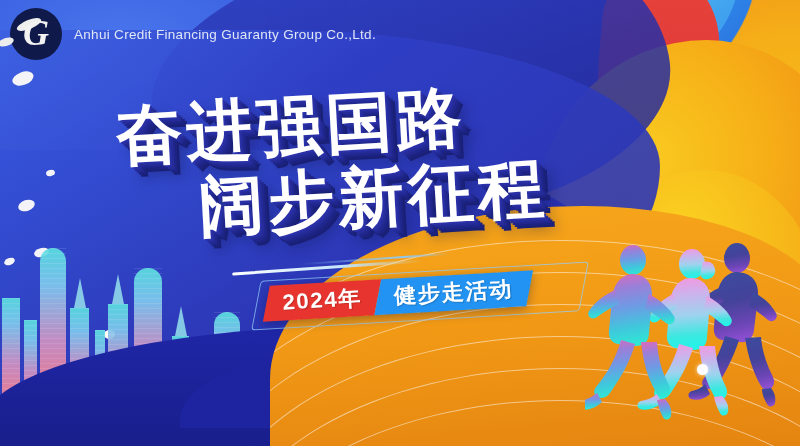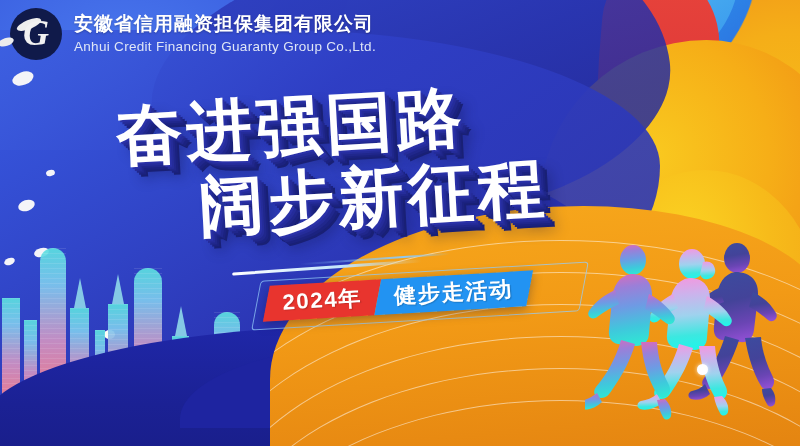--- a/index.html
+++ b/index.html
@@ -439,21 +439,20 @@
       <div class="lane" style="left: -40px; top: 194px; width: 660px; height: 390px;"></div>
     </div>
 
   <div class="header">
     <div class="logo-circle">
       <div class="logo-dot-left"></div>
       <div class="logo-swoosh"></div>
       <div class="logo-g">G</div>
     </div>
     <div>
-      <div class="brand-cn">安徽省信用融资担保集团有限公司</div>
       <div class="brand-en">Anhui Credit Financing Guaranty Group Co.,Ltd.</div>
     </div>
   </div>
 
   <div class="title-wrap">
     <div class="title-line">奋进强国路</div>
     <div class="title-line title-line-2">阔步新征程</div>
   </div>
 
   <div class="accent-line"></div>

